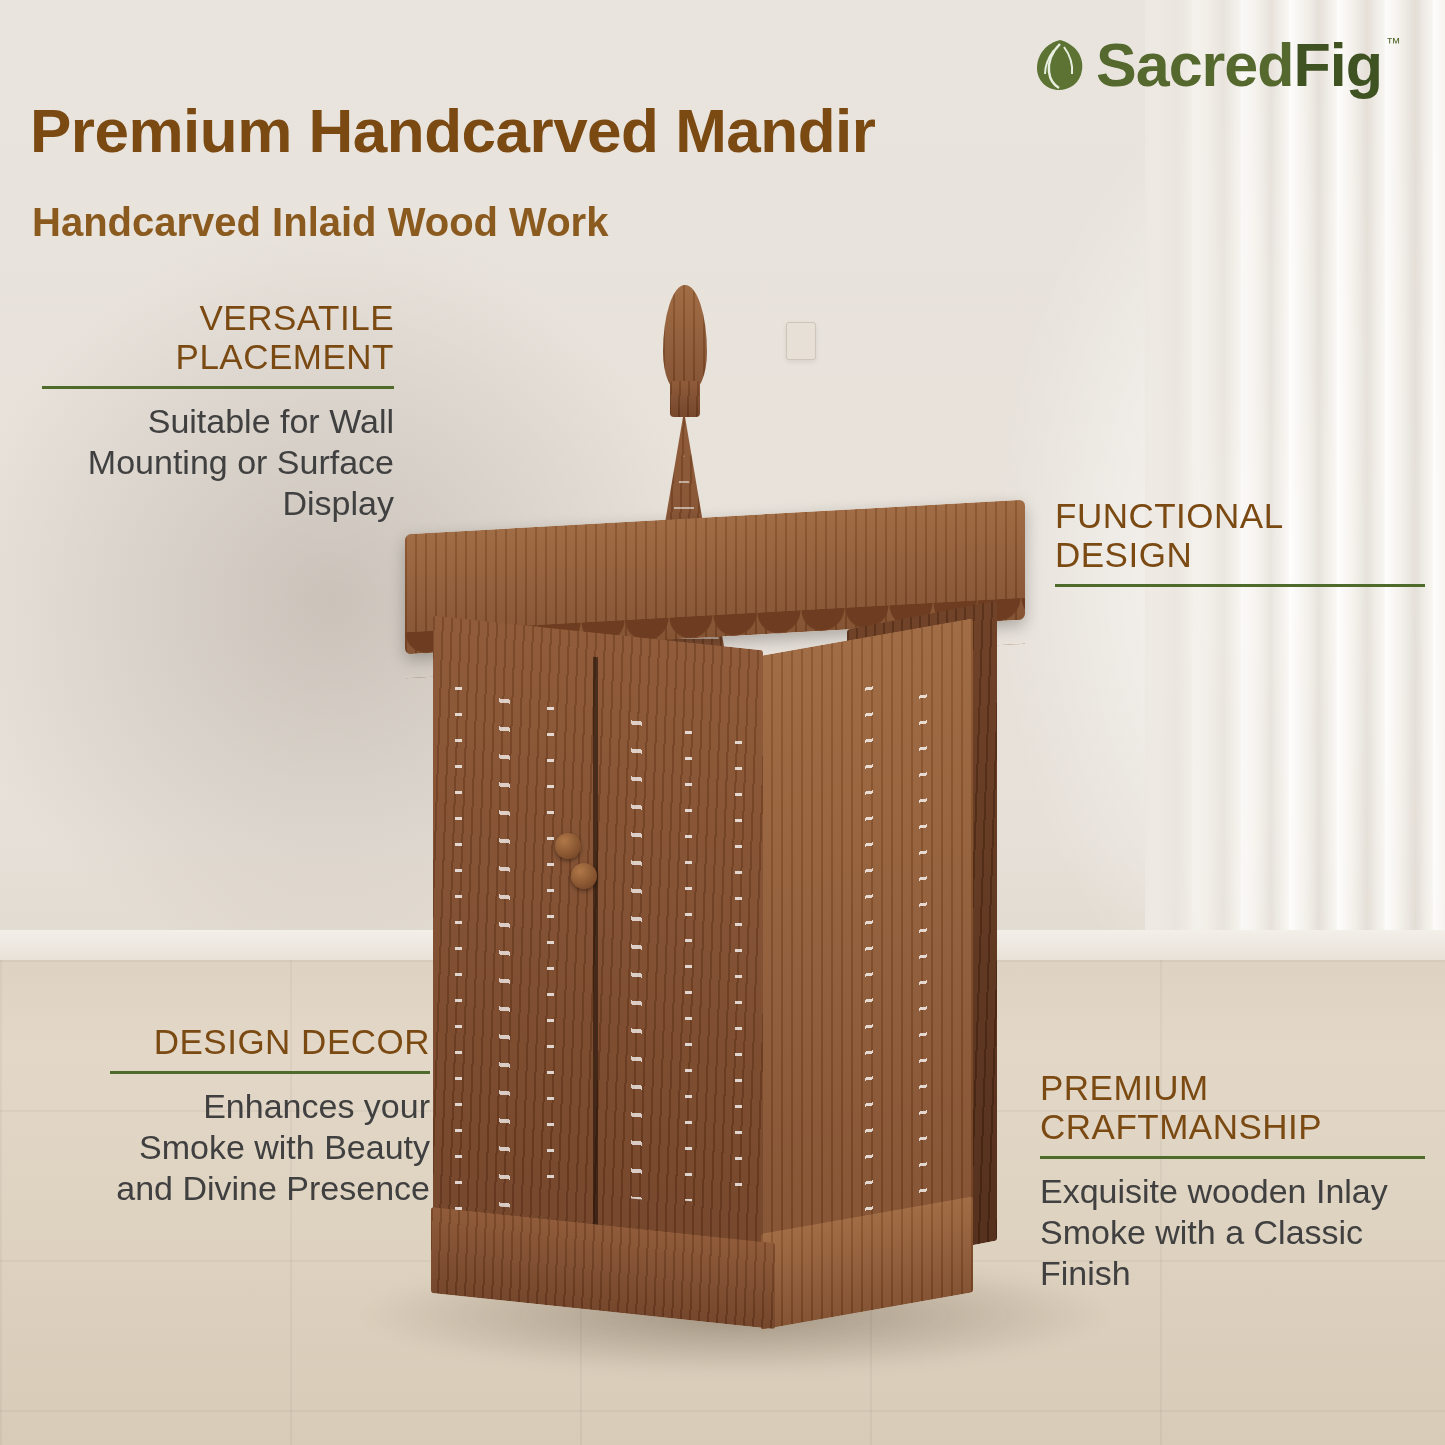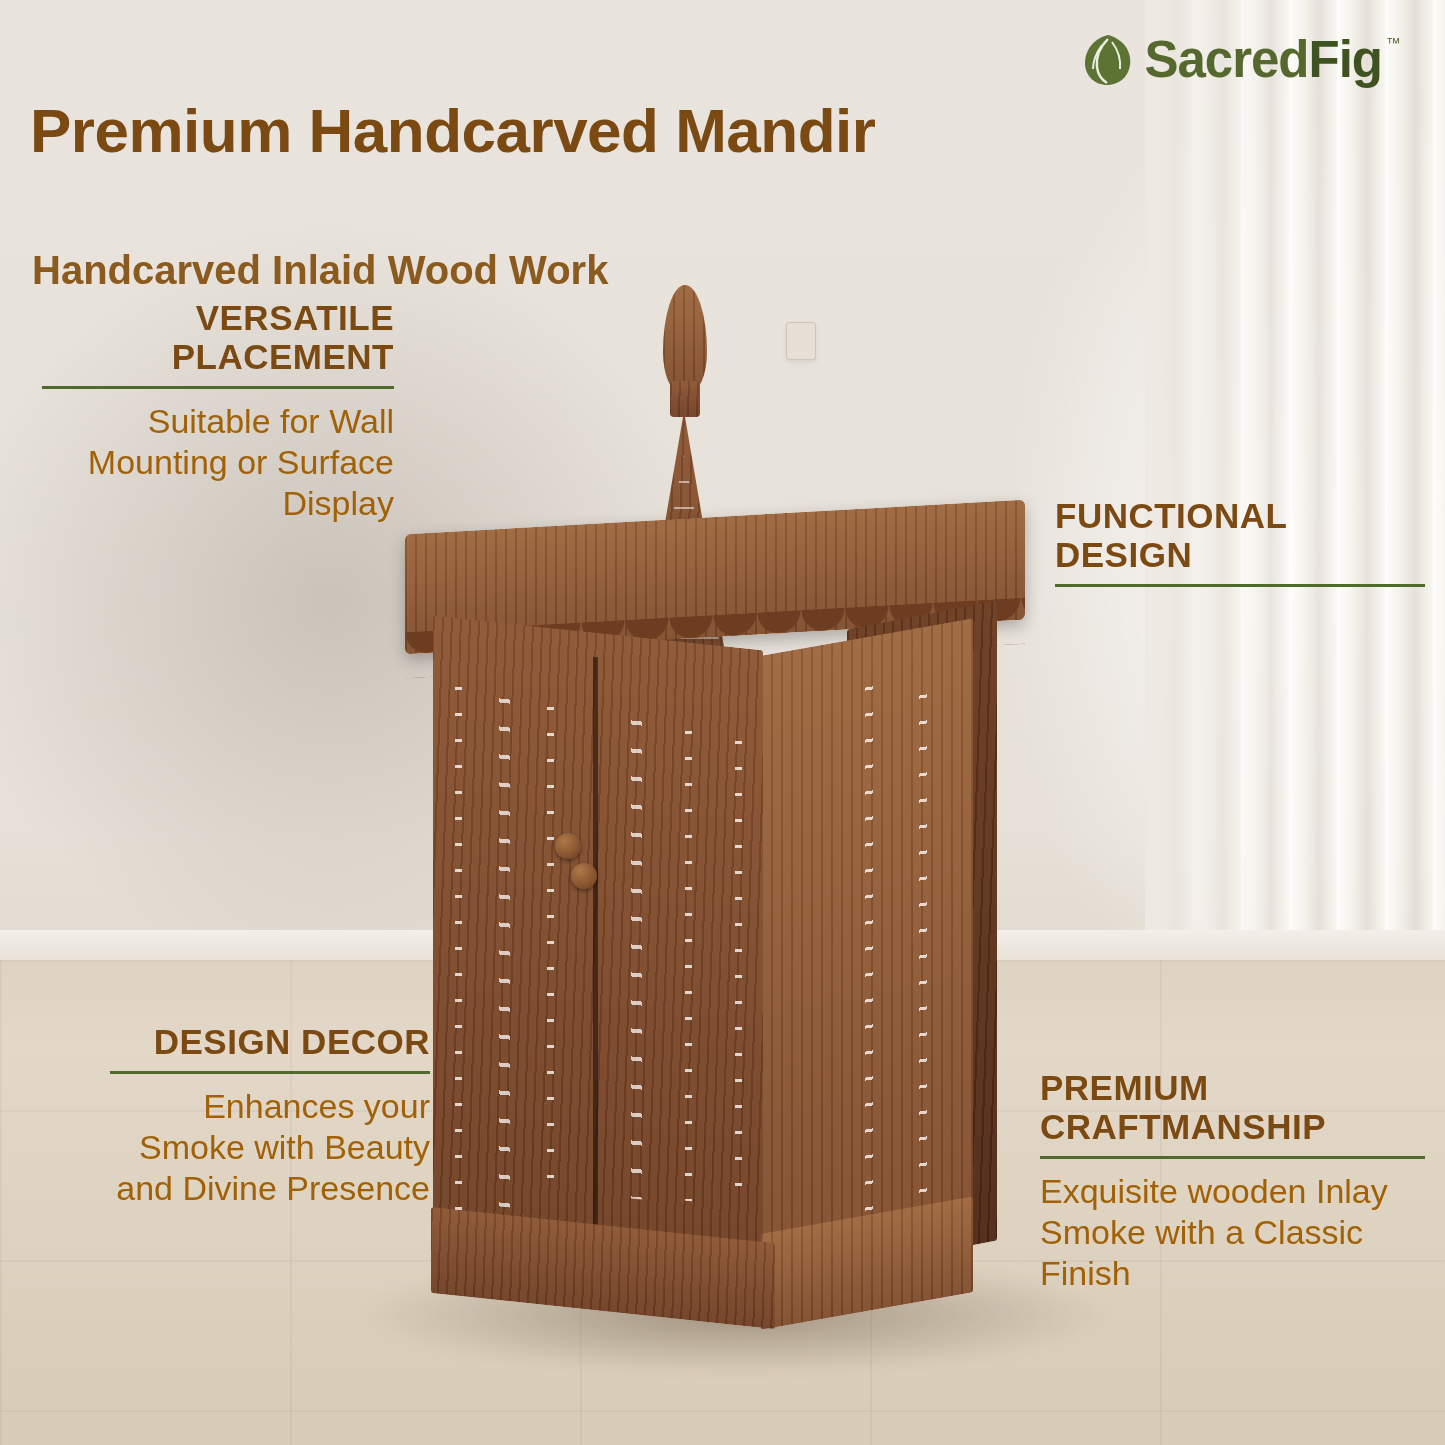--- a/index.html
+++ b/index.html
@@ -260,21 +260,21 @@
     right: 44px; top: 30px;
     display: flex;
     align-items: center;
     gap: 10px;
   }
   .brand-leaf {
     width: 52px; height: 54px;
     display: block;
   }
   .brand-name {
-    font-size: 51px;
+    font-size: 61px;
     font-weight: 700;
     letter-spacing: -1px;
     color: #55692f;
   }
   .brand-name .b2 { color: #3f5221; }
   .brand-tm {
     font-size: 15px;
     color: #55692f;
     align-self: flex-start;
     margin-left: -6px;
@@ -288,42 +288,41 @@
     font-weight: 700;
     color: #7b4a13;
     letter-spacing: -0.5px;
   }
   .subhead {
     position: absolute;
     left: 32px; top: 200px;
     font-size: 40px;
     font-weight: 700;
     color: #8a5a1f;
-    margin-top: 48px;
   }
 
   .feature {
     position: absolute;
     width: 380px;
   }
   .feature .f-title {
     font-size: 35px;
-    font-weight: 700;
+    font-weight: 400;
     color: #7b4a13;
     line-height: 1.12;
     letter-spacing: 0.5px;
   }
   .feature .rule {
     height: 3px;
     background: #4f6b2c;
     margin: 10px 0 12px 0;
   }
   .feature .f-body {
     font-size: 34px;
-    color: #a16207;
+    color: #404040;
     line-height: 1.2;
     font-weight: 500;
   }
   .f-right { text-align: left; }
   .f-left  { text-align: right; }
 
   #feat-versatile { left: 42px;  top: 298px; width: 352px; }
   #feat-functional{ left: 1055px; top: 488px; width: 370px; margin-top: 8px; }
   #feat-elegant   { left: 110px; top: 1022px; width: 320px; }
   #feat-premium   { left: 1040px; top: 1068px; width: 385px; }

